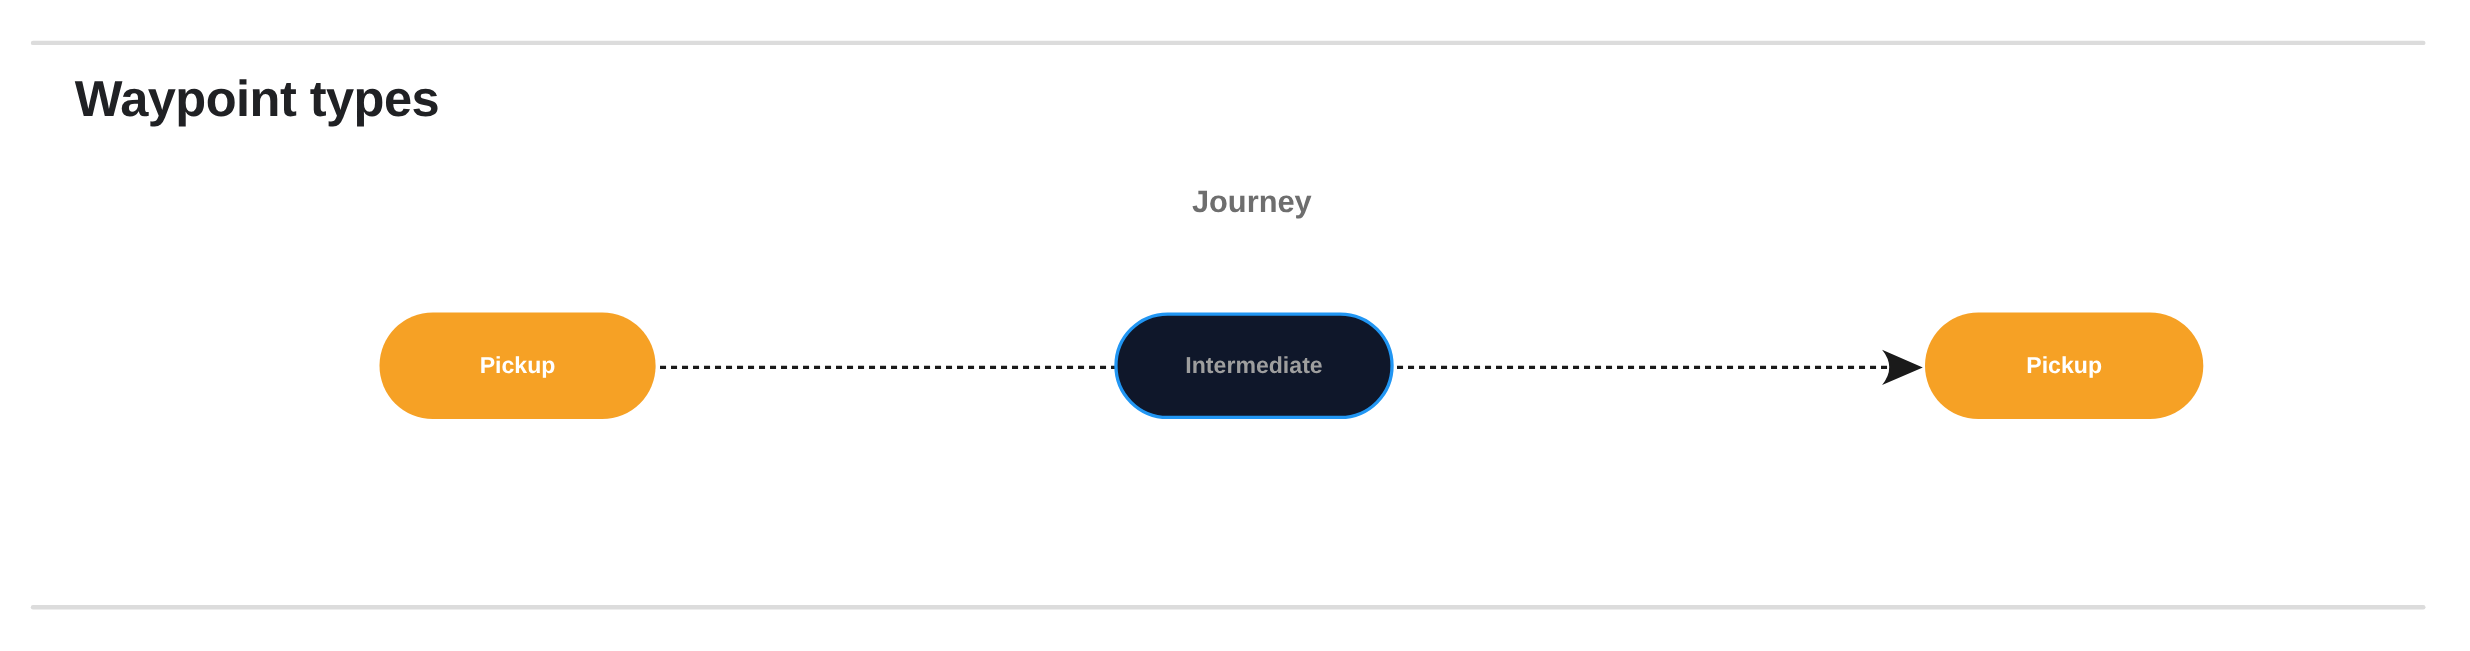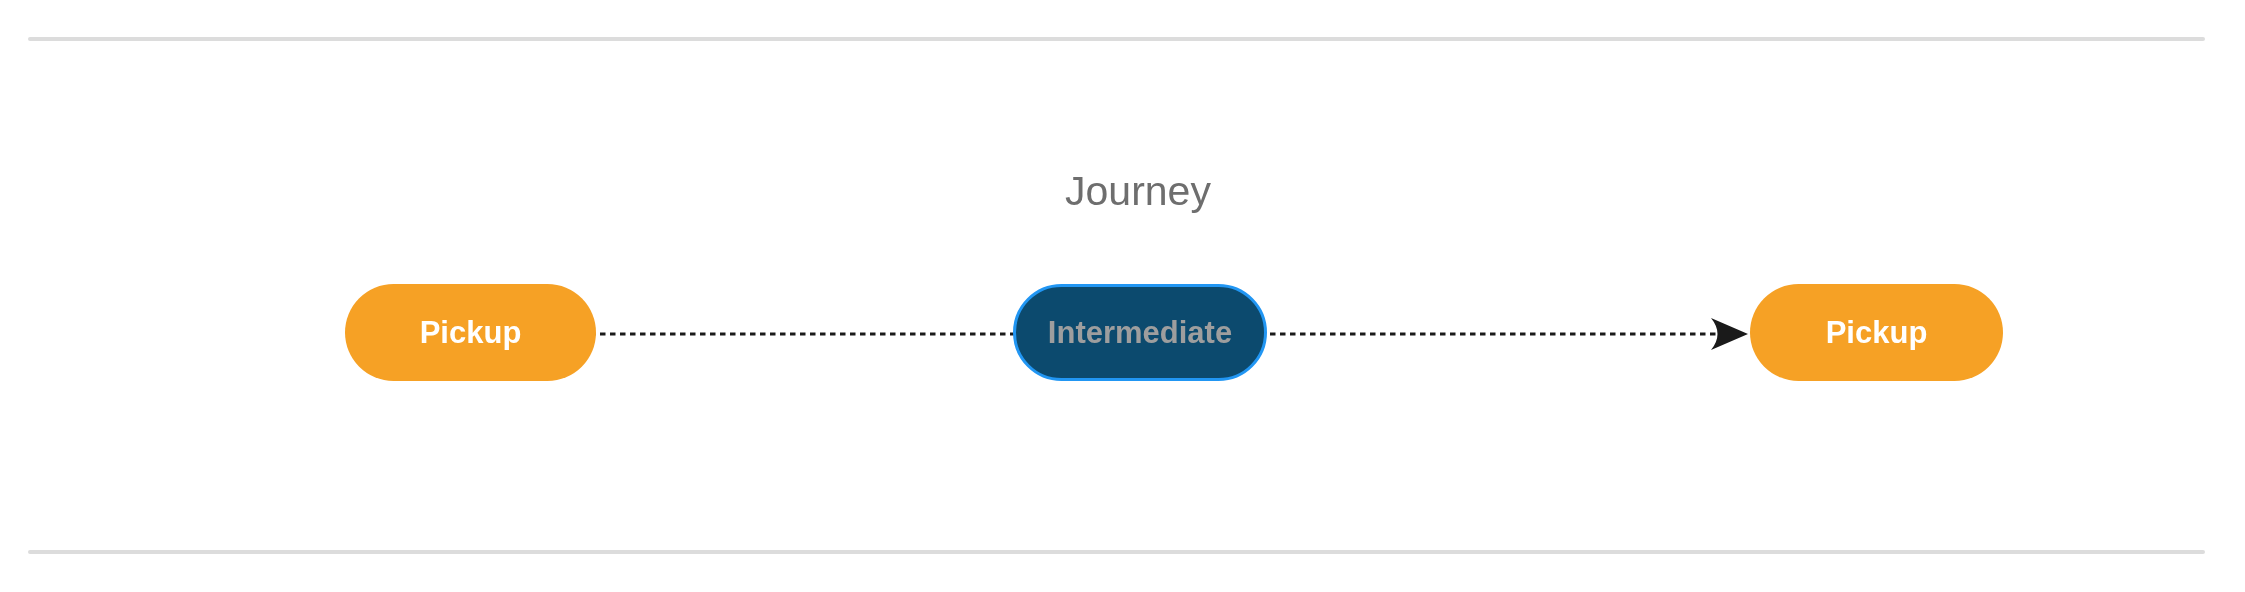--- a/index.html
+++ b/index.html
@@ -42,72 +42,73 @@
     font-weight:700;
     line-height:1.2;
     color:var(--title-color);
     letter-spacing:-0.5px;
   }
   .journey-label{
     position:absolute;
     left:1138px;
     top:168px;
     transform:translateX(-50%);
-    font-size:41px;
-    font-weight:400;
+    font-size:28px;
+    font-weight:700;
     color:var(--journey-gray);
   }
   .edge-layer{
     position:absolute;
     left:0; top:0;
     width:2245px;
     height:592px;
     z-index:1;
   }
   .node{
     position:absolute;
     top:284px;
     height:97px;
     border-radius:48.5px;
     display:flex;
     align-items:center;
     justify-content:center;
-    font-size:31px;
+    font-size:21px;
     font-weight:700;
     box-sizing:border-box;
     z-index:2;
   }
   .node.pickup{
     left:345px;
     width:251px;
     background:var(--node-orange);
     color:#FFFFFF;
   }
   .node.intermediate{
     left:1013px;
     width:254px;
-    background:#0c4a6e;
+    background:#0f172a;
     border:3px solid var(--outline-blue);
     color:var(--muted-text);
     text-align:right;
   }
   .node.dropoff{
     left:1750px;
     width:253px;
     background:var(--node-orange);
     color:#FFFFFF;
   }
 </style>
 </head>
 <body>
 
 <div class="canvas">
 
   <div class="divider top"></div>
 
+  <div class="page-title">Waypoint types</div>
 
   <div class="journey-label">Journey</div>
 
   <svg class="edge-layer" viewBox="0 0 2245 592" xmlns="http://www.w3.org/2000/svg" aria-hidden="true">
     <line x1="590" y1="334" x2="1726" y2="334" stroke="#1A1A1A" stroke-width="3" stroke-dasharray="5.5 4.5"></line>
     <path d="M1748 334 L1711 318 Q1724 334 1711 350 Z" fill="#1A1A1A"></path>
   </svg>
 
   <div class="node pickup">Pickup</div>
 

